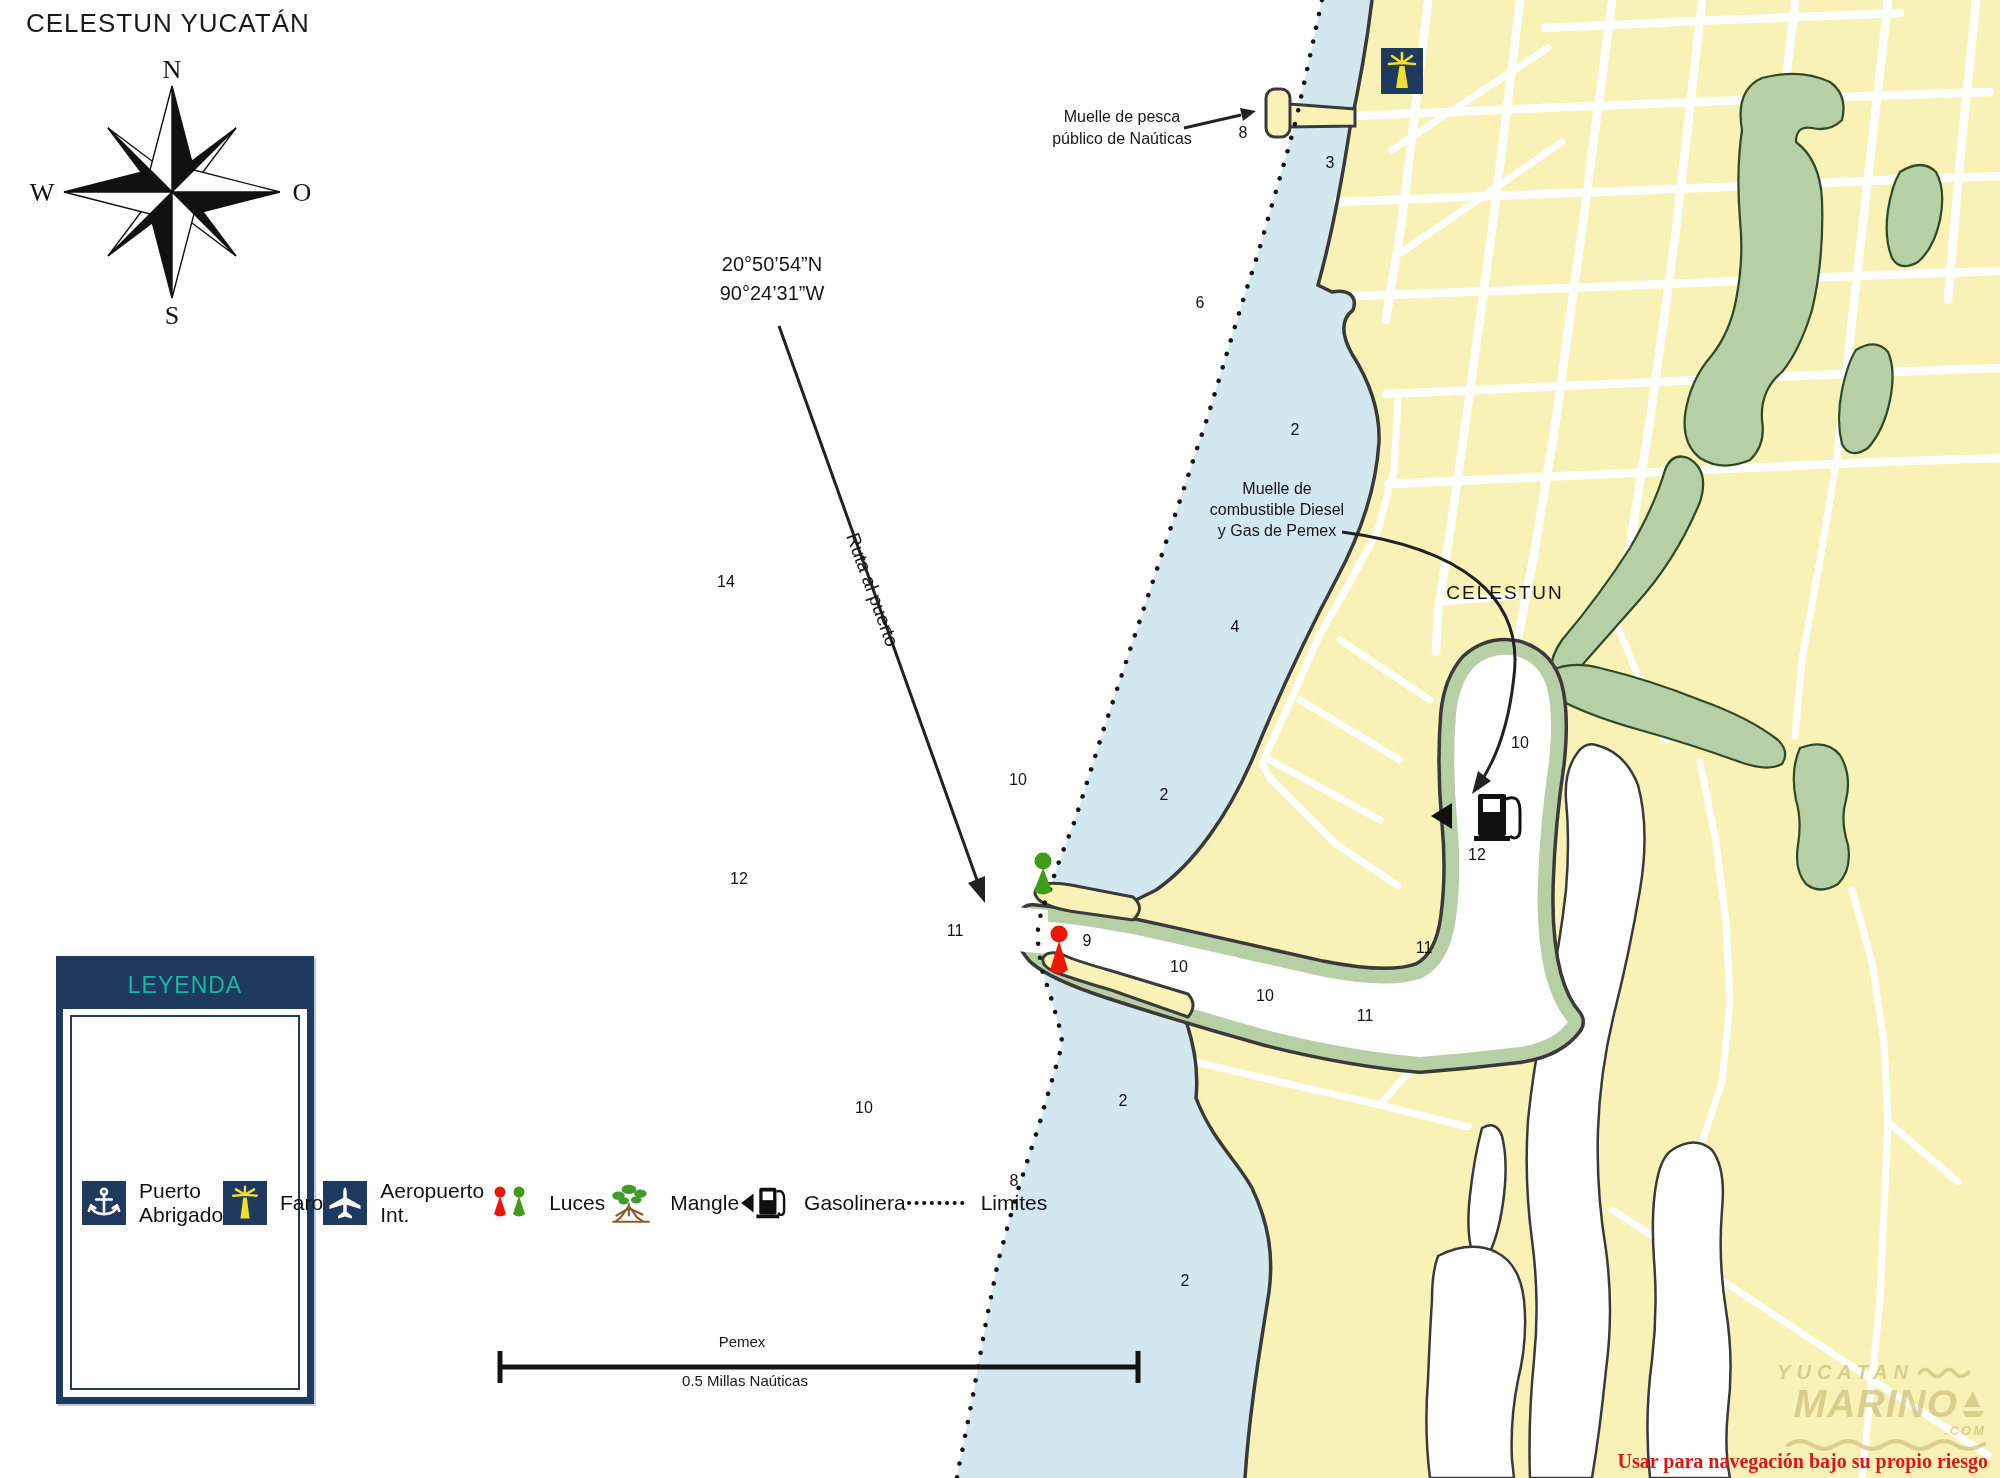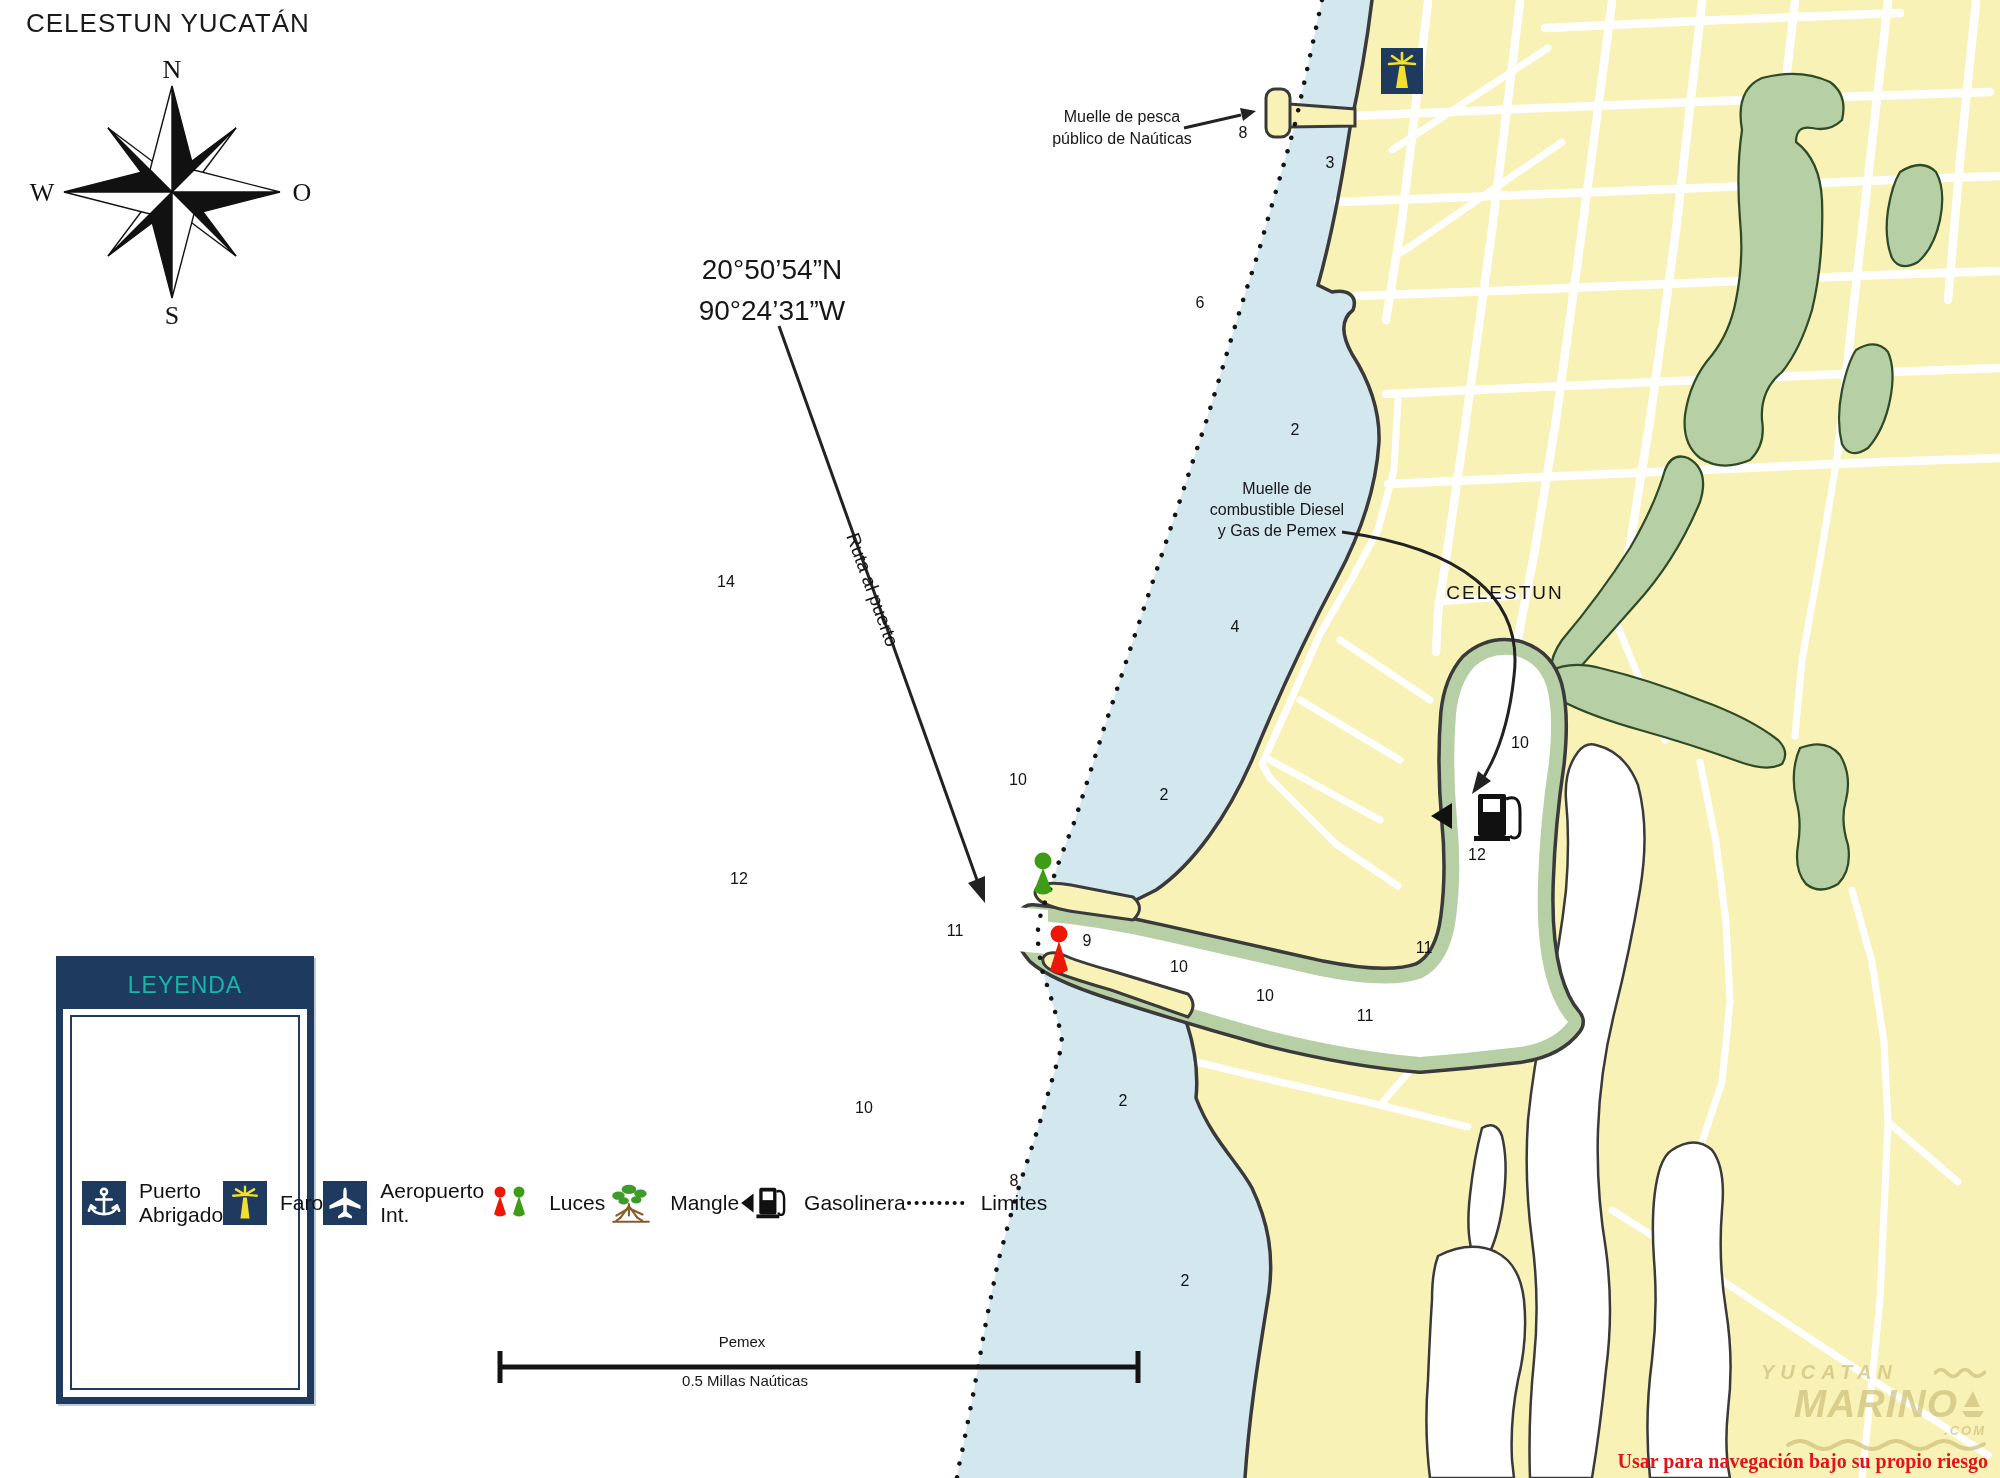--- a/index.html
+++ b/index.html
@@ -2,21 +2,21 @@
 <html><head>
 <meta charset="utf-8">
 <style>
   html,body{margin:0;padding:0;background:#fff;}
   .stage{position:relative;width:2000px;height:1478px;overflow:hidden;background:#fff;
          font-family:"Liberation Sans",sans-serif;color:#161616;}
   .stage svg.map{position:absolute;left:0;top:0;}
   .lbl{position:absolute;white-space:nowrap;}
   .page-title{left:26px;top:8px;font-size:26px;letter-spacing:1px;color:#1a1a1a;}
   .coords{left:772px;top:250px;transform:translateX(-50%);text-align:center;
-          font-size:28px;line-height:1.45;}
+          font-size:20px;line-height:1.45;}
   .fishing{left:1122px;top:106px;transform:translateX(-50%);text-align:center;
            font-size:16px;line-height:1.35;}
   .fuel{left:1277px;top:478px;transform:translateX(-50%);text-align:center;
         font-size:16px;line-height:1.32;}
   .town{left:1505px;top:582px;transform:translateX(-50%);font-size:19px;letter-spacing:2px;}
   .route{left:862px;top:530px;transform:rotate(70deg);transform-origin:0 0;font-size:19px;}
   .escala{left:742px;top:1333px;transform:translateX(-50%);font-size:15px;}
   .millas{left:745px;top:1372px;transform:translateX(-50%);font-size:15px;}
   .soundings span{position:absolute;transform:translate(-50%,-50%);font-size:16px;color:#141414;}
   
@@ -27,21 +27,21 @@
   .lg-panel{position:absolute;left:7px;right:7px;top:52px;bottom:7px;border:2.5px solid #1e3a5e;
             display:flex;flex-direction:row;justify-content:space-around;padding:6px 10px;box-sizing:border-box;}
   .lg-row{display:flex;align-items:center;gap:13px;}
   .lg-box{width:44px;height:44px;background:#1e3a5e;display:flex;align-items:center;
           justify-content:center;flex:0 0 44px;}
   .lg-free{width:52px;display:flex;align-items:center;justify-content:center;flex:0 0 52px;}
   .lg-label{font-size:21px;color:#111;}
   
   .wm{position:absolute;right:14px;top:1362px;width:225px;text-align:right;
       color:#cfc17c;opacity:.72;font-style:italic;font-weight:bold;line-height:1;}
-  .wm .wm-top{font-size:20px;letter-spacing:6px;display:flex;align-items:center;justify-content:space-between;gap:4px;}
+  .wm .wm-top{font-size:20px;letter-spacing:6px;display:flex;align-items:center;justify-content:center;gap:4px;}
   .wm .wm-mid{font-size:39px;letter-spacing:1px;display:flex;align-items:center;justify-content:flex-end;gap:2px;margin-top:2px;}
   .wm .wm-com{font-size:13px;letter-spacing:2px;margin-top:1px;}
   .disclaimer{position:absolute;right:12px;top:1450px;font-size:20px;font-weight:600;color:#e51414;font-family:Liberation Serif, serif;}
 </style>
 </head>
 <body>
 
 <div class="stage">
 
 <svg class="map" width="2000" height="1478" viewBox="0 0 2000 1478">

